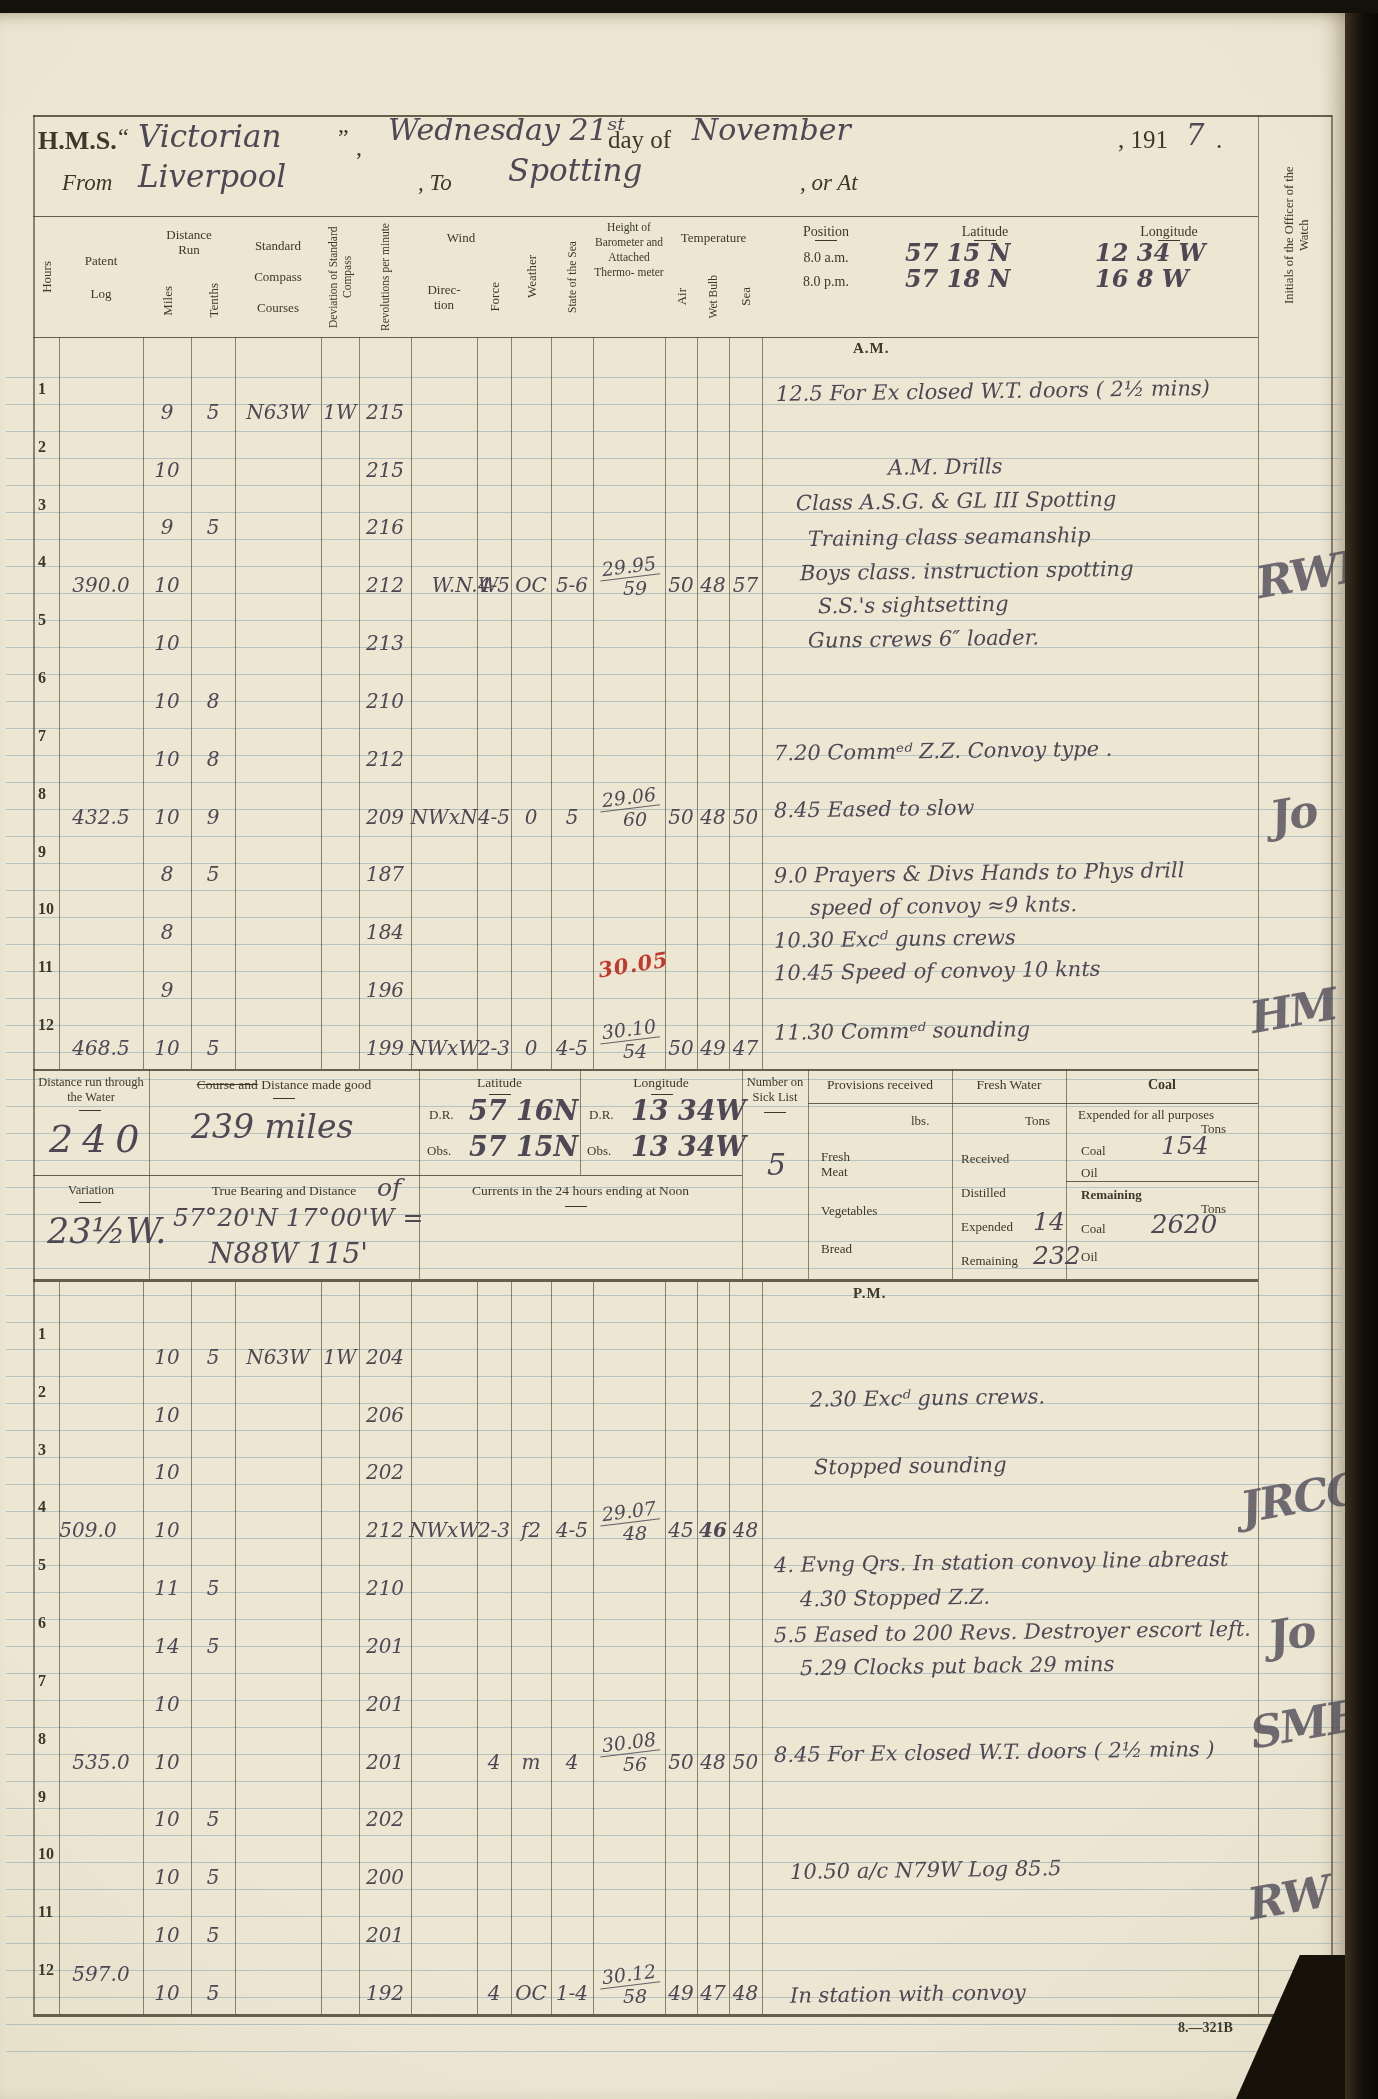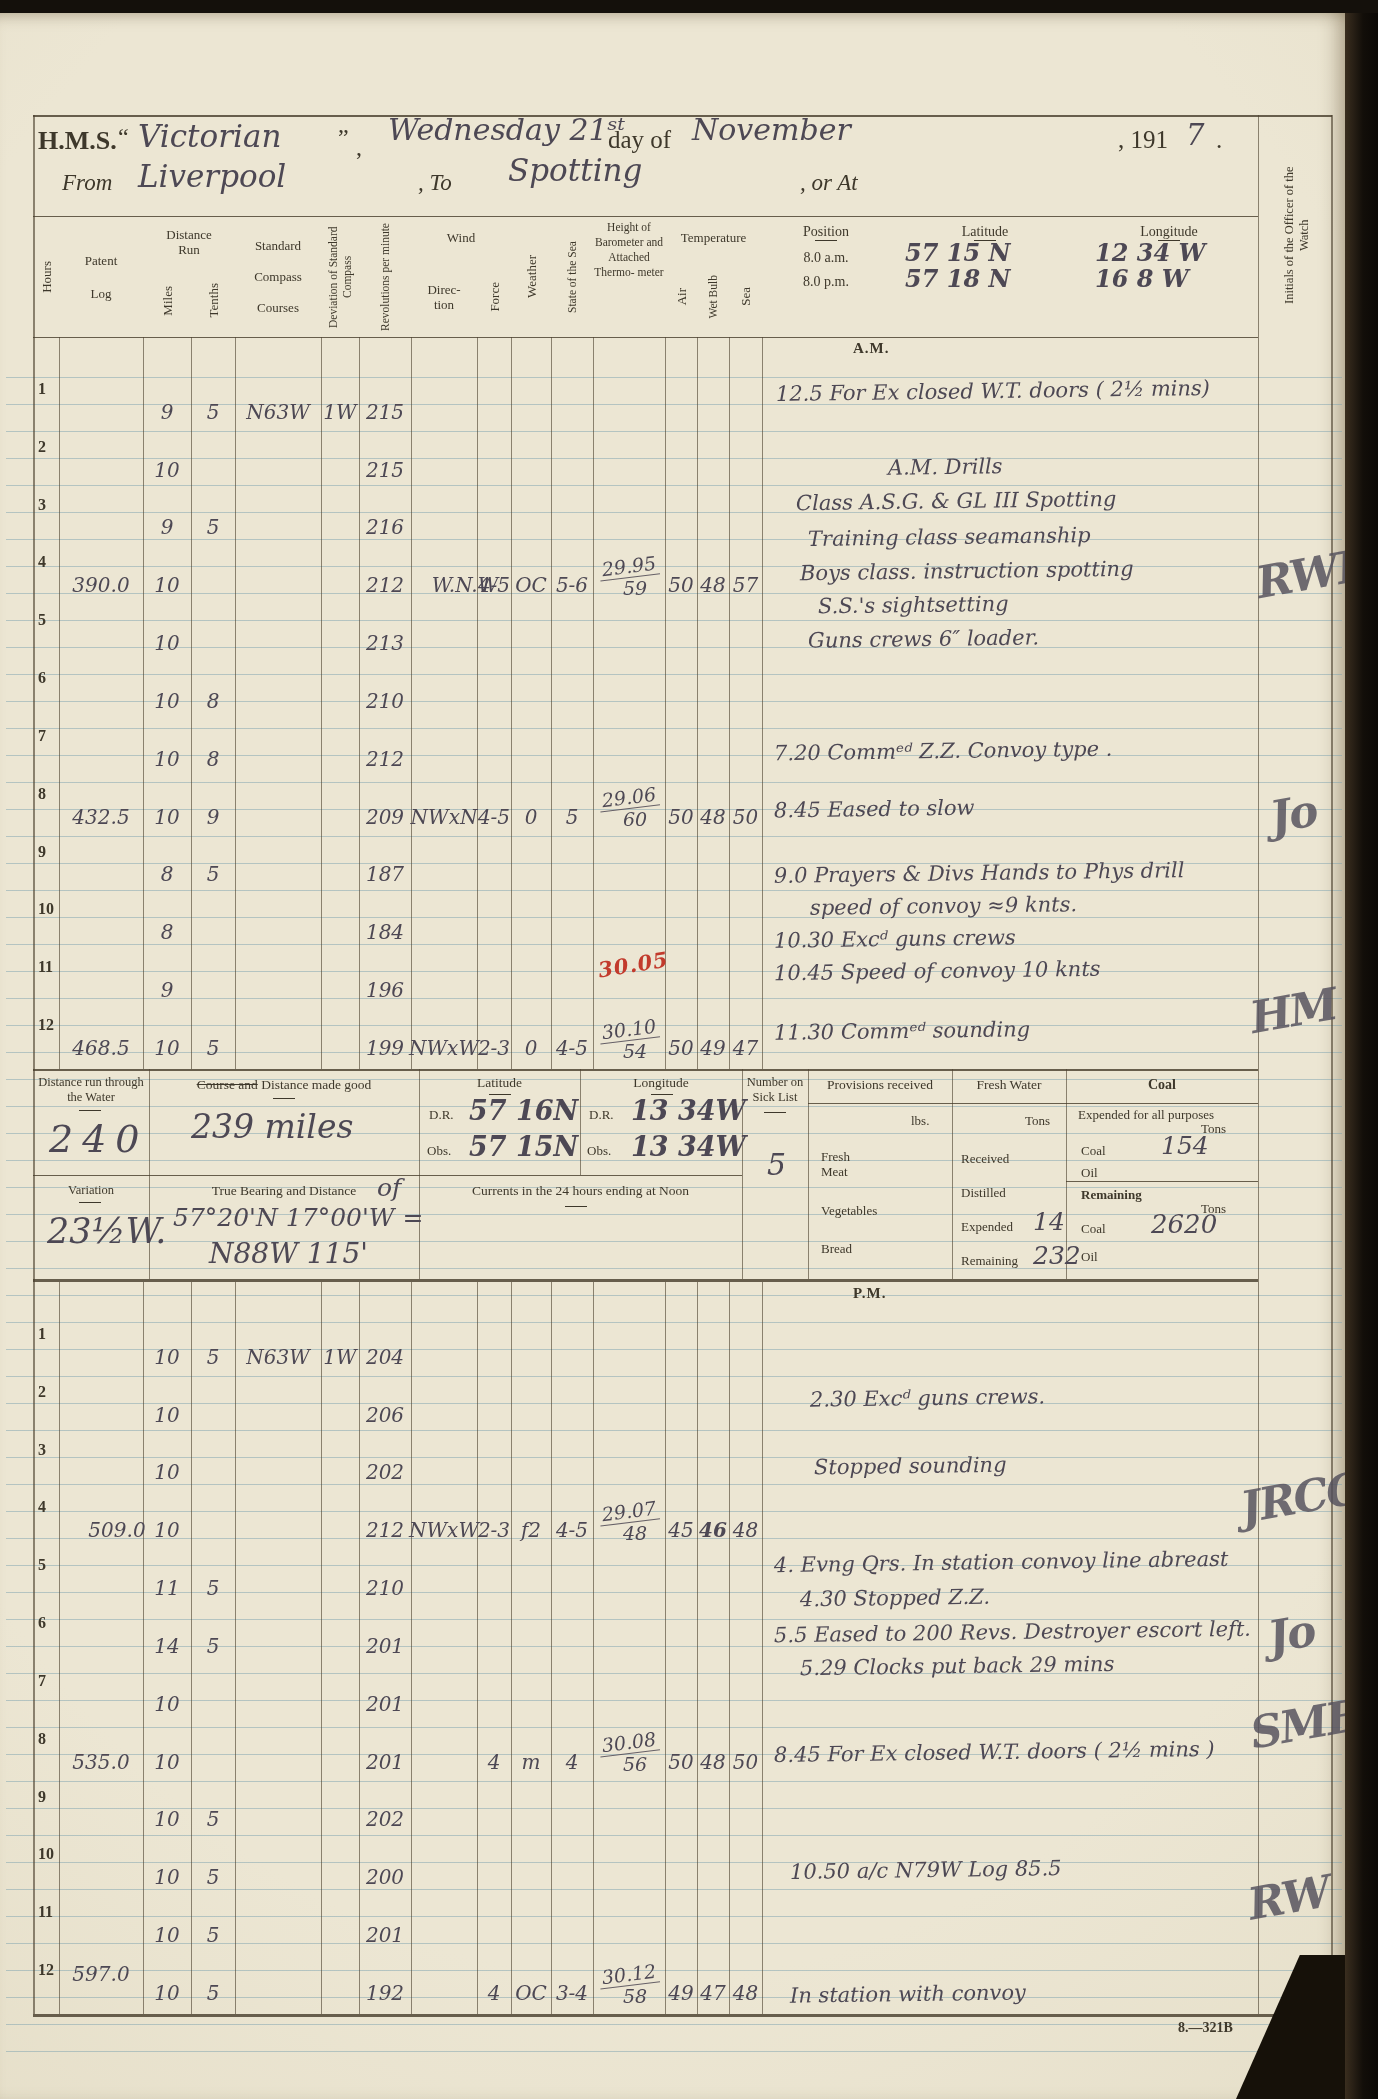--- a/index.html
+++ b/index.html
@@ -389,21 +389,21 @@
       <div class="hand bcell" style="left: 202px; width: 86px; top: 38px; height: 57.83px;">N63W</div>
       <div class="hand bcell" style="left: 288px; width: 38px; top: 38px; height: 57.83px;">1W</div>
       <div class="hand bcell" style="left: 326px; width: 52px; top: 38px; height: 57.83px;">204</div>
       <div class="printed hnum" style="top: 97.83px;">2</div>
       <div class="hand bcell" style="left: 110px; width: 48px; top: 95.83px; height: 57.83px;">10</div>
       <div class="hand bcell" style="left: 326px; width: 52px; top: 95.83px; height: 57.83px;">206</div>
       <div class="printed hnum" style="top: 155.66px;">3</div>
       <div class="hand bcell" style="left: 110px; width: 48px; top: 153.66px; height: 57.83px;">10</div>
       <div class="hand bcell" style="left: 326px; width: 52px; top: 153.66px; height: 57.83px;">202</div>
       <div class="printed hnum" style="top: 213.49px;">4</div>
-      <div class="hand bcell" style="left: 42px; width: 84px; top: 211.49px; height: 57.83px; text-align: center;">509.0</div>
+      <div class="hand bcell" style="left: 13px; width: 84px; top: 211.49px; height: 57.83px; text-align: center;">509.0</div>
       <div class="hand bcell" style="left: 110px; width: 48px; top: 211.49px; height: 57.83px;">10</div>
       <div class="hand bcell" style="left: 326px; width: 52px; top: 211.49px; height: 57.83px;">212</div>
       <div class="hand bcell" style="left: 378px; width: 66px; top: 211.49px; height: 57.83px;">NWxW</div>
       <div class="hand bcell" style="left: 444px; width: 34px; top: 211.49px; height: 57.83px;">2-3</div>
       <div class="hand bcell" style="left: 478px; width: 40px; top: 211.49px; height: 57.83px;">f2</div>
       <div class="hand bcell" style="left: 518px; width: 42px; top: 211.49px; height: 57.83px;">4-5</div>
       <div class="hand bcell" style="left: 632px; width: 32px; top: 211.49px; height: 57.83px;">45</div>
       <div class="hand bcell" style="left: 664px; width: 32px; top: 211.49px; height: 57.83px; font-weight: bold;">46</div>
       <div class="hand bcell" style="left: 696px; width: 33px; top: 211.49px; height: 57.83px;">48</div>
       <div class="hand bcell baro" style="left: 560px; width: 72px; top: 211.49px; height: 57.83px;">
@@ -451,21 +451,21 @@
       <div class="hand bcell" style="left: 110px; width: 48px; top: 616.3px; height: 57.83px;">10</div>
       <div class="hand bcell" style="left: 158px; width: 44px; top: 616.3px; height: 57.83px;">5</div>
       <div class="hand bcell" style="left: 326px; width: 52px; top: 616.3px; height: 57.83px;">201</div>
       <div class="printed hnum" style="top: 676.13px;">12</div>
       <div class="hand bcell" style="left: 26px; width: 84px; top: 655px; height: 57.83px;">597.0</div>
       <div class="hand bcell" style="left: 110px; width: 48px; top: 674.13px; height: 57.83px;">10</div>
       <div class="hand bcell" style="left: 158px; width: 44px; top: 674.13px; height: 57.83px;">5</div>
       <div class="hand bcell" style="left: 326px; width: 52px; top: 674.13px; height: 57.83px;">192</div>
       <div class="hand bcell" style="left: 444px; width: 34px; top: 674.13px; height: 57.83px;">4</div>
       <div class="hand bcell" style="left: 478px; width: 40px; top: 674.13px; height: 57.83px;">OC</div>
-      <div class="hand bcell" style="left: 518px; width: 42px; top: 674.13px; height: 57.83px;">3-4</div>
+      <div class="hand bcell" style="left: 518px; width: 42px; top: 674.13px; height: 57.83px;">1-4</div>
       <div class="hand bcell" style="left: 632px; width: 32px; top: 674.13px; height: 57.83px;">49</div>
       <div class="hand bcell" style="left: 664px; width: 32px; top: 674.13px; height: 57.83px;">47</div>
       <div class="hand bcell" style="left: 696px; width: 33px; top: 674.13px; height: 57.83px;">48</div>
       <div class="hand bcell baro" style="left: 560px; width: 72px; top: 674.13px; height: 57.83px;">
         <div class="frac">
           <div class="ft">30.12</div>
           <div class="fb">58</div>
         </div>
       </div>
       <div class="rlayer">

